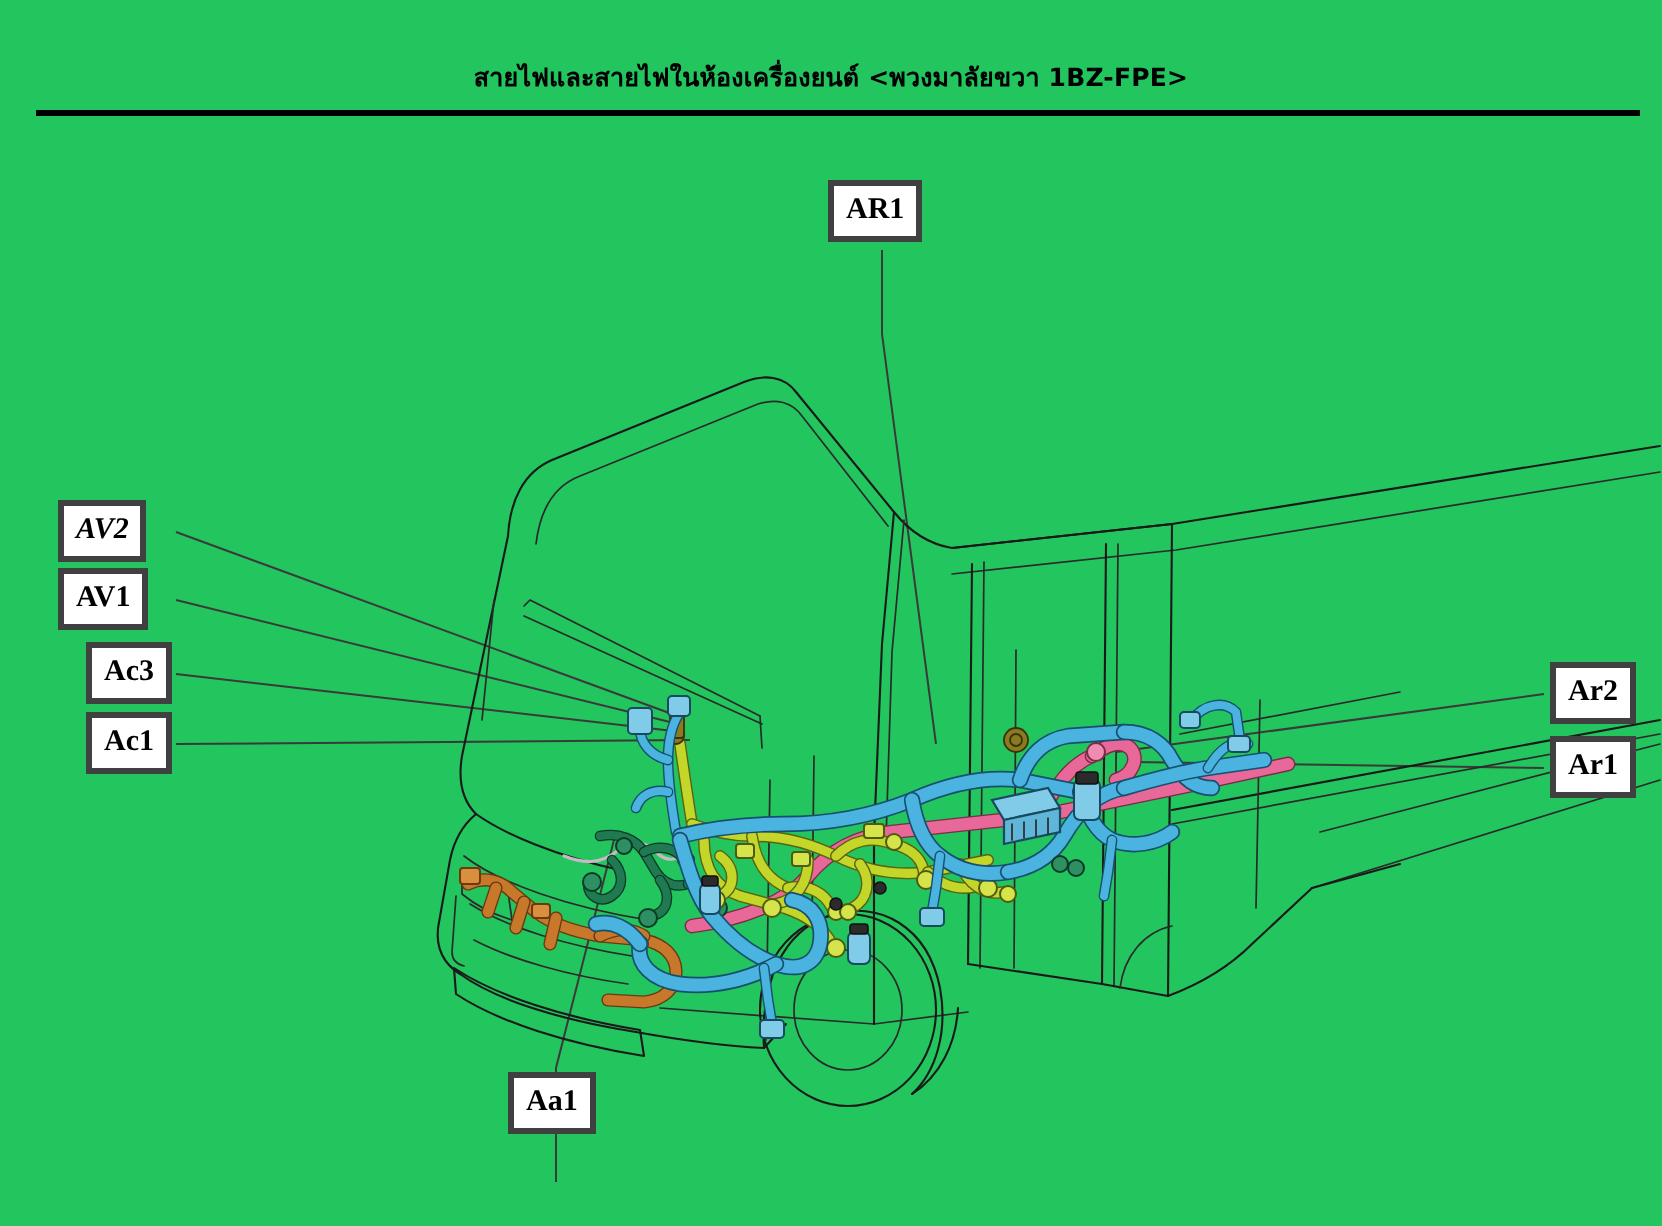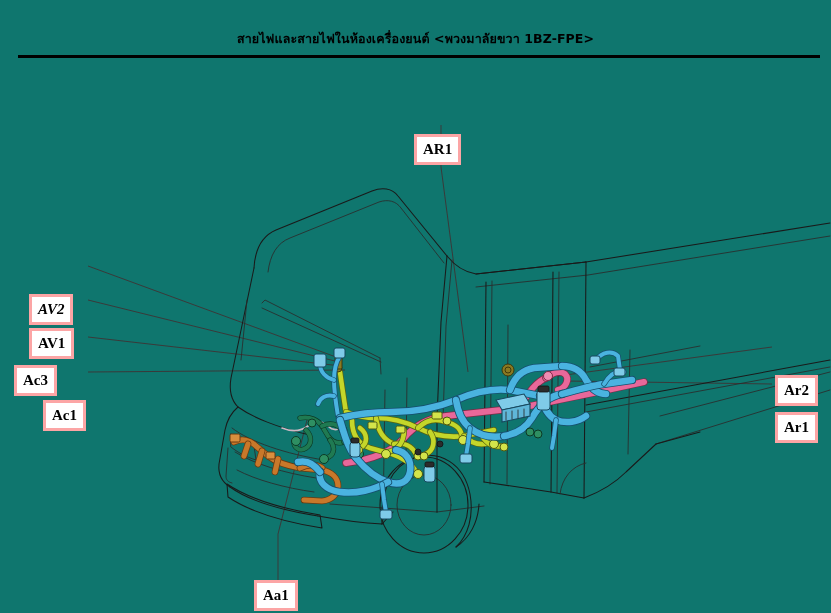--- a/index.html
+++ b/index.html
@@ -12,21 +12,21 @@
     height: 613px;
     position: relative;
     overflow: hidden;
     font-family: "Liberation Serif", "DejaVu Serif", serif;
     color: #000000;
   }
 
   #page {
     position: absolute;
     inset: 0;
-    background: #0f766e;
+    background: #22c55e;
   }
 
   
   #header {
     position: absolute;
     left: 0;
     top: 0;
     width: 831px;
     height: 60px;
   }
@@ -61,32 +61,31 @@
     height: 553px;
   }
   #stage svg {
     display: block;
   }
 
   
   .callout {
     position: absolute;
     box-sizing: border-box;
-    border: 3px solid #fca5a5;
+    border: 3px solid #404040;
     background: #ffffff;
     font-family: "Liberation Serif", "DejaVu Serif", serif;
     font-size: 15px;
     font-weight: 700;
     line-height: 20px;
     text-align: center;
     padding: 2px 6px 3px 6px;
     color: #000000;
     white-space: nowrap;
     z-index: 5;
-    margin-top: 44px;
   }
 </style>
 </head>
 <body>
 
 <div id="page">
 
   <div id="header">
     <div id="doc-title">สายไฟและสายไฟในห้องเครื่องยนต์ &lt;พวงมาลัยขวา 1BZ-FPE&gt;</div>
     <div id="title-rule"></div>
@@ -463,21 +462,21 @@
   </div>
 
   <div class="callout" style="left:29px; top:250px;font-style:italic;">
     <span>AV2</span>
   </div>
 
   <div class="callout" style="left:29px; top:284px;">
     <span>AV1</span>
   </div>
 
-  <div class="callout" style="left:14px; top:321px;">
+  <div class="callout" style="left:43px; top:321px;">
     <span>Ac3</span>
   </div>
 
   <div class="callout" style="left:43px; top:356px;">
     <span>Ac1</span>
   </div>
 
   <div class="callout" style="left:775px; top:331px;">
     <span>Ar2</span>
   </div>

